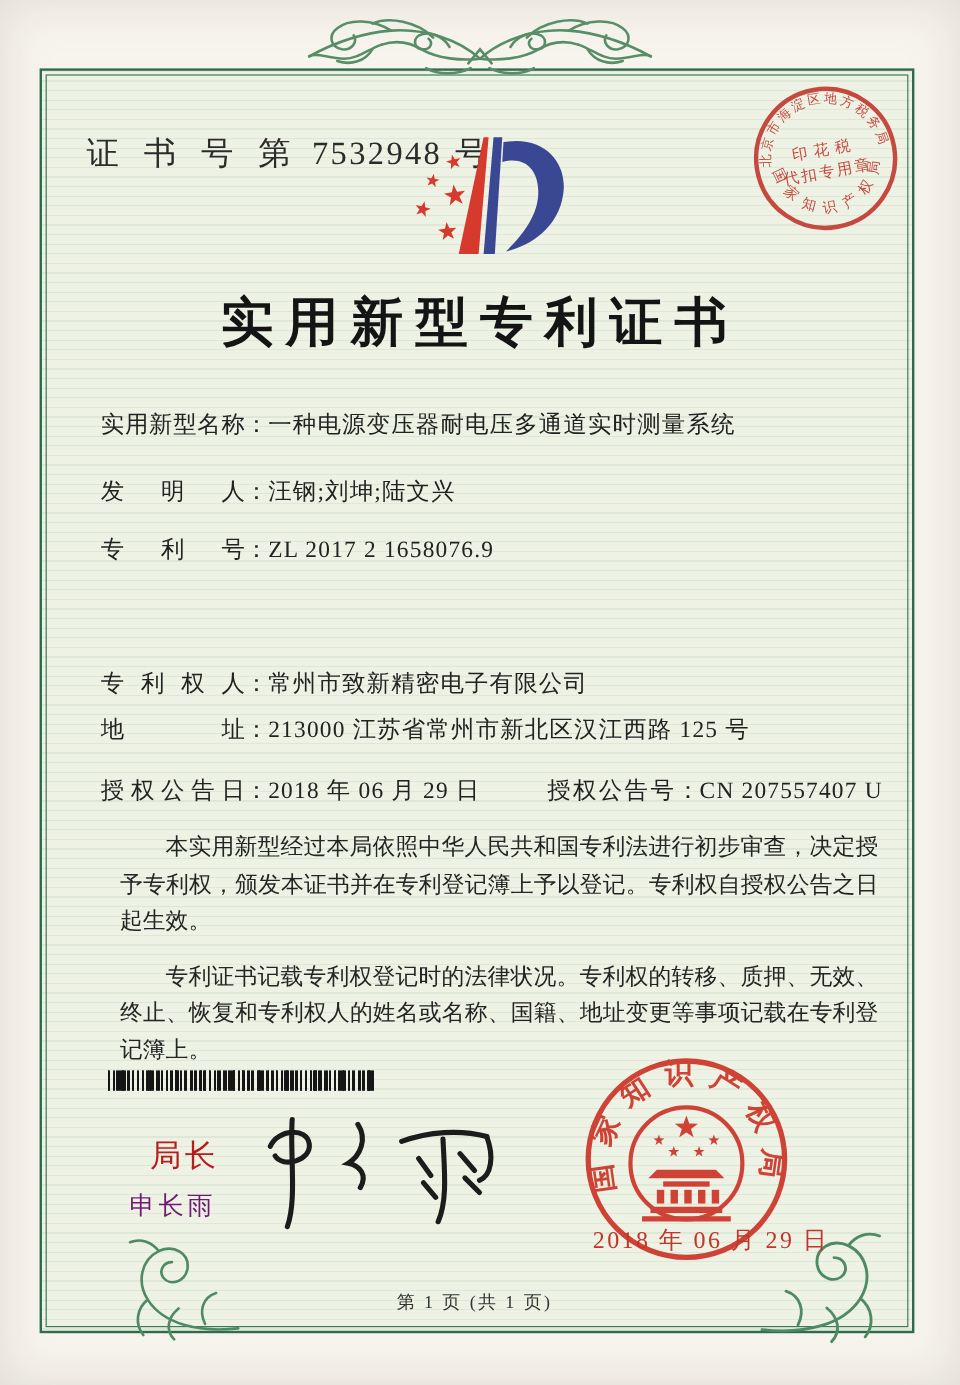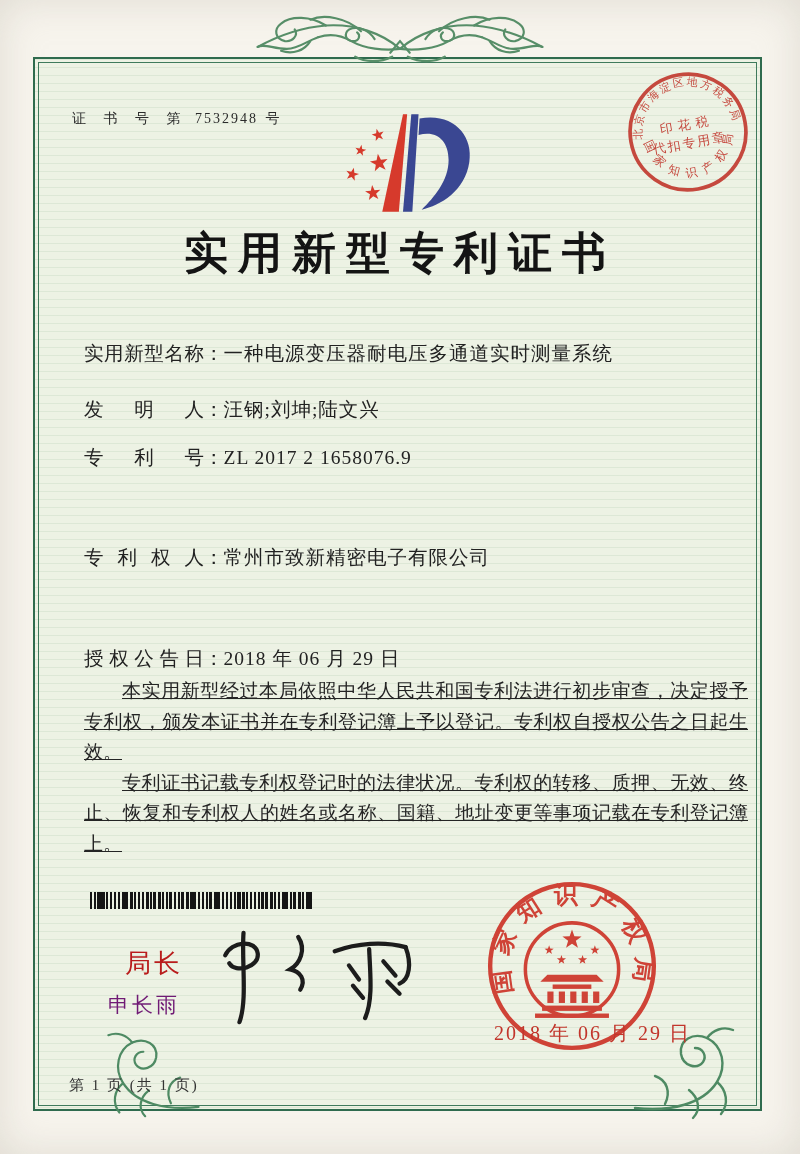--- a/index.html
+++ b/index.html
@@ -14,67 +14,67 @@
   }
   .frame{
     position:absolute;left:33px;top:57px;width:725px;height:1050px;
     border:2px solid #2f6b4e;
     outline:1px solid #3f7a5c;outline-offset:-6px;
     background-color:#edf2e4;
     background-image:repeating-linear-gradient(180deg,
       rgba(124,168,128,.14) 0 1px,transparent 1px 8px);
   }
   .cert-no{
-    position:absolute;left:72px;top:110px;font-size:14px;color:#2b2b2b;
+    position:absolute;left:72px;top:110px;font-size:27px;color:#2b2b2b;
     white-space:nowrap;
   }
   .cert-no .sp{letter-spacing:7px;}
   .cert-no .num{letter-spacing:2px;padding:0 4px;}
   .title{
-    position:absolute;left:0;top:224px;width:800px;text-align:center;
+    position:absolute;left:0;top:239px;width:800px;text-align:center;
     font-size:44px;font-weight:600;color:#141414;letter-spacing:10px;
   }
   .field-row{
     position:absolute;left:84px;width:672px;font-size:19.5px;color:#222;
     white-space:nowrap;
   }
   .flabel{
     display:inline-block;width:120px;text-align:justify;text-align-last:justify;
     vertical-align:bottom;
   }
   .fvalue{letter-spacing:1px;}
   .grant-right{position:absolute;left:372px;top:0;}
   .grant-right .glabel{letter-spacing:2px;}
   .paras{
     position:absolute;left:84px;top:676px;width:664px;
     font-size:19px;line-height:30.5px;color:#242424;text-align:justify;
   }
-  .paras p{margin:0;text-indent:2em;text-decoration:underline;}
+  .paras p{margin:16px;text-indent:2em;}
   .barcode{
     position:absolute;left:90px;top:892px;width:224px;height:17px;
     background-image:
       repeating-linear-gradient(90deg,#151515 0 2px,transparent 2px 4px),
       repeating-linear-gradient(90deg,#151515 0 1px,transparent 1px 7px),
       repeating-linear-gradient(90deg,transparent 0 10px,#151515 10px 13px,transparent 13px 23px);
   }
   .sig-role{position:absolute;left:125px;top:946px;font-size:26px;color:#b91c1c;letter-spacing:3px;}
   .sig-name{position:absolute;left:108px;top:991px;font-size:21px;color:#701a75;letter-spacing:3px;}
   .sig-svg{position:absolute;left:205px;top:920px;width:228px;height:108px;}
   .ornament-top{position:absolute;left:242px;top:6px;width:316px;height:78px;}
   .corner-bl{position:absolute;left:88px;top:1026px;width:118px;height:92px;}
   .corner-br{position:absolute;left:618px;top:1020px;width:146px;height:100px;}
   .tax-stamp{position:absolute;left:626px;top:70px;width:124px;height:124px;opacity:.92;}
   .seal{position:absolute;left:484px;top:878px;width:176px;height:176px;opacity:.93;}
   .seal-date{
     position:absolute;left:494px;top:1020px;width:220px;font-size:20px;
     color:#c2352b;letter-spacing:2px;white-space:nowrap;
   }
   .footer{
-    position:absolute;left:33px;top:1076px;width:725px;
-    font-size:15px;color:#333;letter-spacing:2px;margin-left:36px;
+    position:absolute;left:33px;top:1076px;width:725px;text-align:center;
+    font-size:15px;color:#333;letter-spacing:2px;
   }
   .logo{position:absolute;left:330px;top:106px;width:146px;height:114px;}
 </style>
 </head>
 <body>
 
 <div class="sheet">
 
   <div class="frame"></div>
 
@@ -156,25 +156,31 @@
 
   <div class="field-row" style="top:340px">
     <span class="flabel">实用新型名称</span><span>：</span><span class="fvalue">一种电源变压器耐电压多通道实时测量系统</span>
   </div>
   <div class="field-row" style="top:396px">
     <span class="flabel">发明人</span><span>：</span><span class="fvalue">汪钢;刘坤;陆文兴</span>
   </div>
   <div class="field-row" style="top:444px">
     <span class="flabel">专利号</span><span>：</span><span class="fvalue">ZL 2017 2 1658076.9</span>
   </div>
-  <div class="field-row" style="top:544px">
+  <div class="field-row" style="top:556px">
     <span class="flabel">专利权人</span><span>：</span><span class="fvalue">常州市致新精密电子有限公司</span>
+  </div>
+  <div class="field-row" style="top:594px">
+    <span class="flabel">地址</span><span>：</span><span class="fvalue">213000 江苏省常州市新北区汉江西路 125 号</span>
   </div>
   <div class="field-row" style="top:645px">
     <span class="flabel">授权公告日</span><span>：</span><span class="fvalue">2018 年 06 月 29 日</span>
+    <span class="grant-right">
+      <span class="glabel">授权公告号</span><span>：</span><span class="fvalue">CN 207557407 U</span>
+    </span>
   </div>
 
   <div class="paras">
     <p>本实用新型经过本局依照中华人民共和国专利法进行初步审查，决定授予专利权，颁发本证书并在专利登记簿上予以登记。专利权自授权公告之日起生效。</p>
     <p>专利证书记载专利权登记时的法律状况。专利权的转移、质押、无效、终止、恢复和专利权人的姓名或名称、国籍、地址变更等事项记载在专利登记簿上。</p>
   </div>
 
   <div class="barcode"></div>
 
   <div class="sig-role">局长</div>

